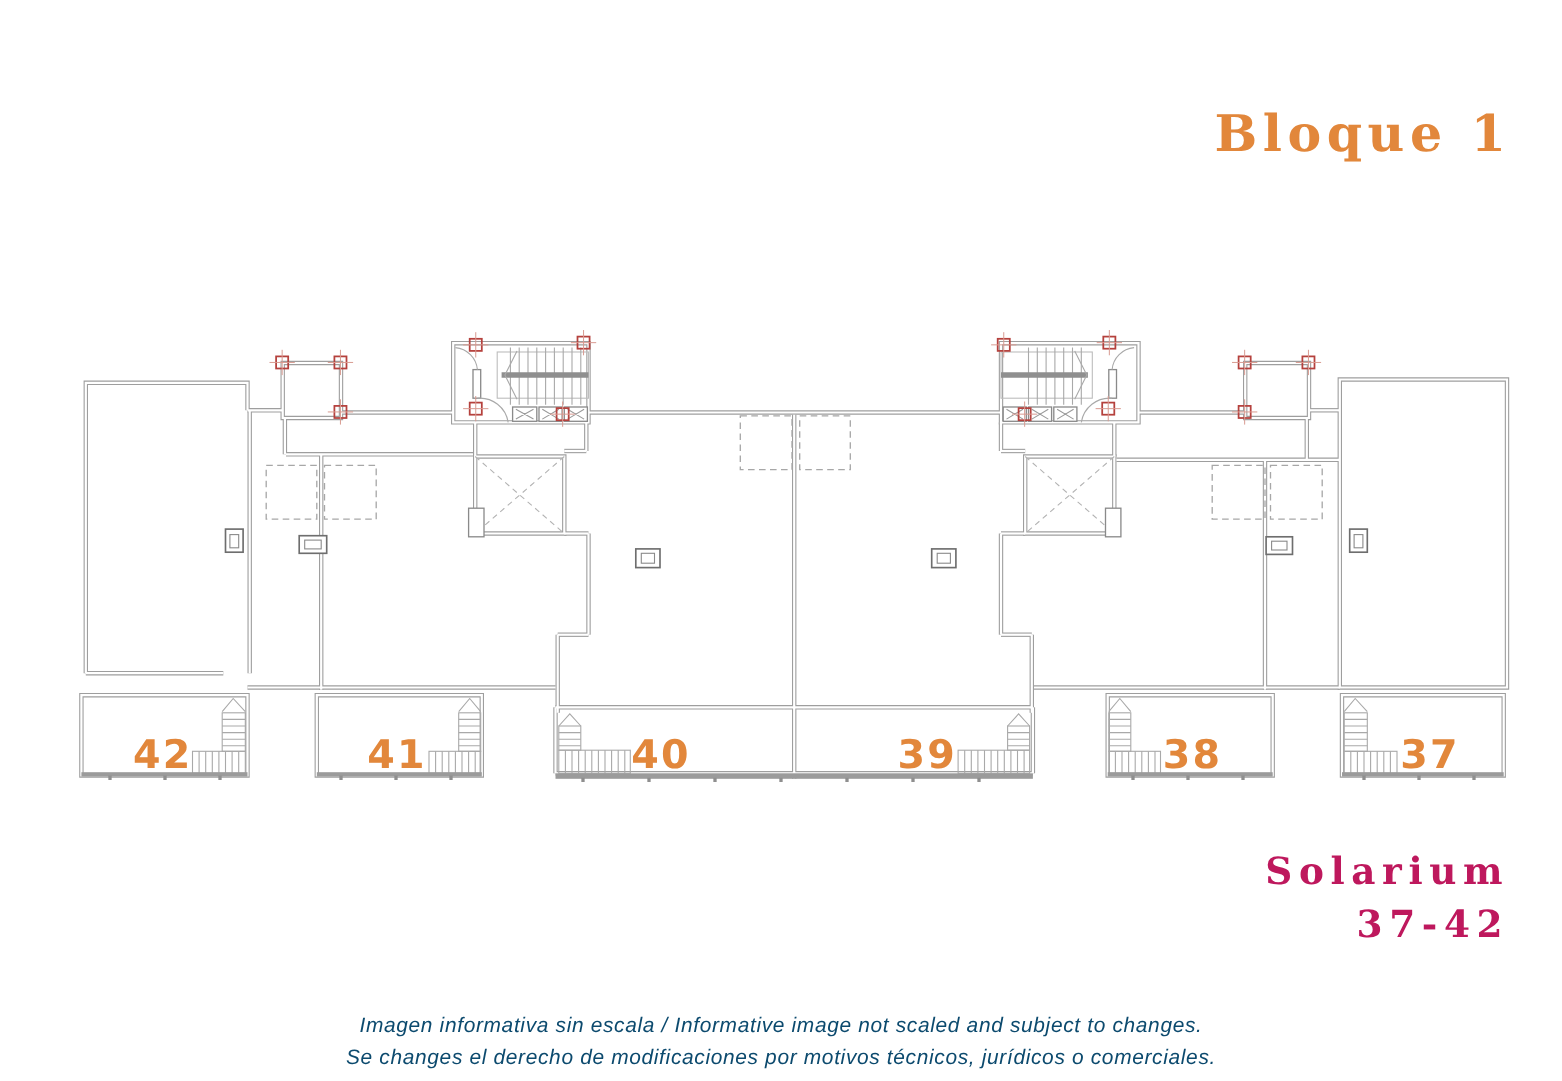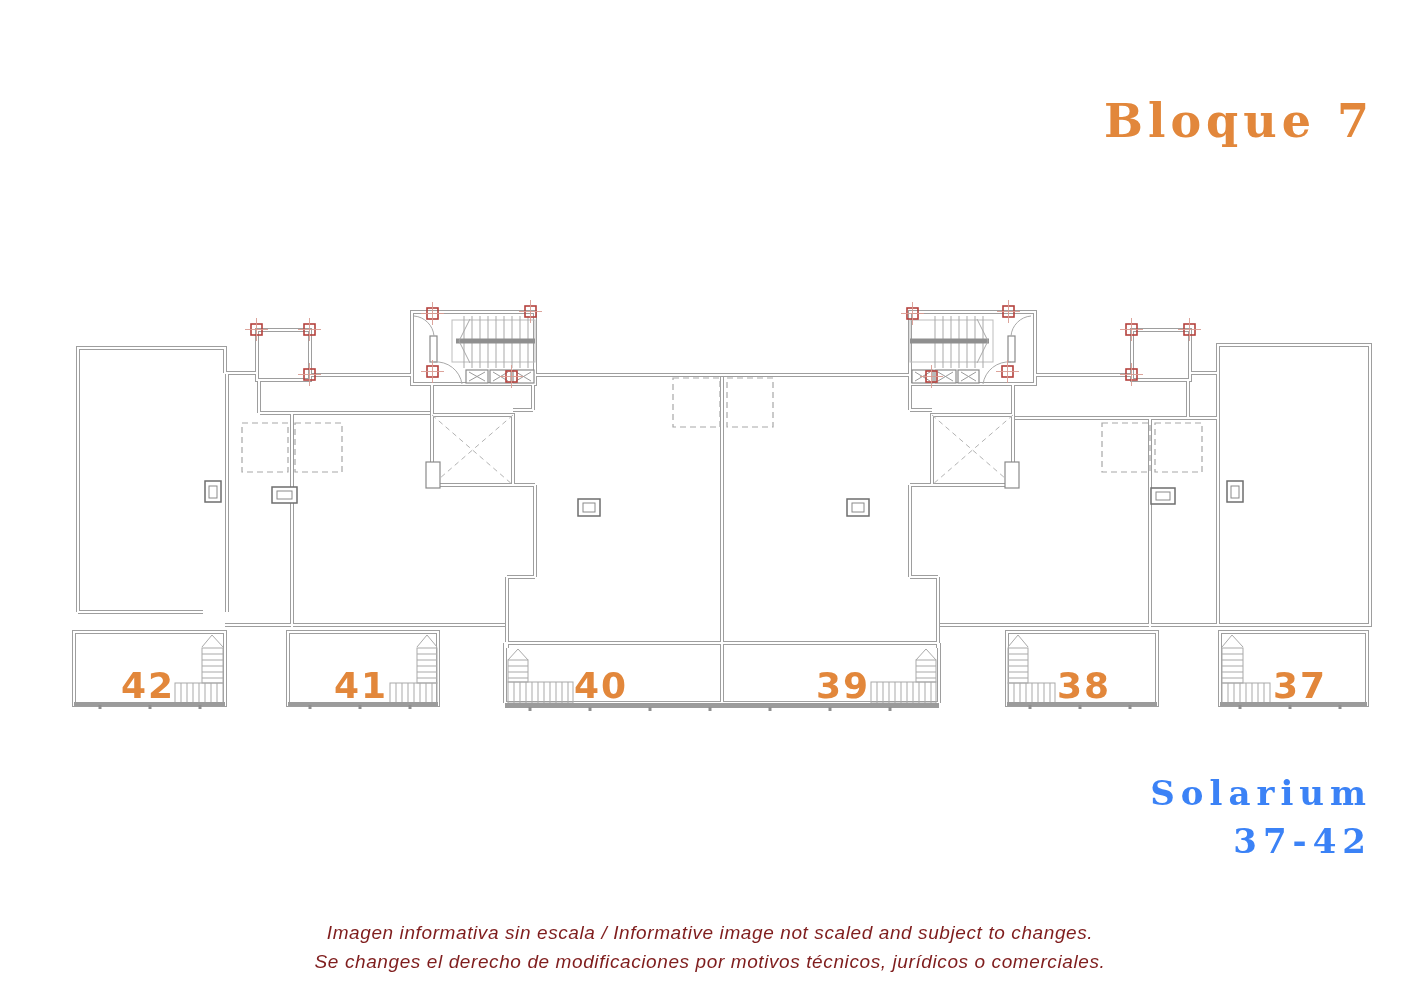--- a/index.html
+++ b/index.html
@@ -23,33 +23,33 @@
   .redx{stroke:#d89a90;stroke-width:0.9;fill:none;}
   .base{fill:#9b9b9b;}
   .tick{stroke:#8f8f8f;stroke-width:3;fill:none;}
 
   .unum{font-family:"DejaVu Sans",sans-serif;font-weight:700;font-size:36px;
         fill:#e2873b;letter-spacing:2px;}
 
   .title{position:absolute;right:46px;top:94px;color:#e2873b;
          font-family:"DejaVu Serif",serif;font-weight:600;font-size:46px;
          letter-spacing:5px;white-space:nowrap;}
-  .solarium{position:absolute;right:48px;top:770px;color:#3b82f6;text-align:right;
+  .solarium{position:absolute;right:48px;top:770px;color:#be185d;text-align:right;
             font-family:"DejaVu Serif",serif;font-weight:600;font-size:34px;
             letter-spacing:6px;line-height:1.4;}
   .footer{position:absolute;left:0;right:0;top:918px;text-align:center;
-          color:#7f1d1d;font-style:italic;font-size:19px;letter-spacing:0.6px;
+          color:#0c4a6e;font-style:italic;font-size:19px;letter-spacing:0.6px;
           line-height:1.55;font-family:"Liberation Sans",sans-serif;}
 </style>
 </head>
 <body>
 
 <div class="stage">
 
-  <div class="title">Bloque 7</div>
+  <div class="title">Bloque 1</div>
 
   <svg class="plan-svg" viewBox="0 0 1420 983" xmlns="http://www.w3.org/2000/svg">
 
     <g id="walls">
 
       <path class="dw" d="M78,612 L78,348 L225,348 L225,373"></path>
       <path class="dw" d="M225,373 L257,373"></path>
       <path class="dw" d="M227,373 L227,612"></path>
       <path class="dw" d="M78,612 L203,612"></path>
       <path class="dw" d="M225,625 L505,625"></path>

